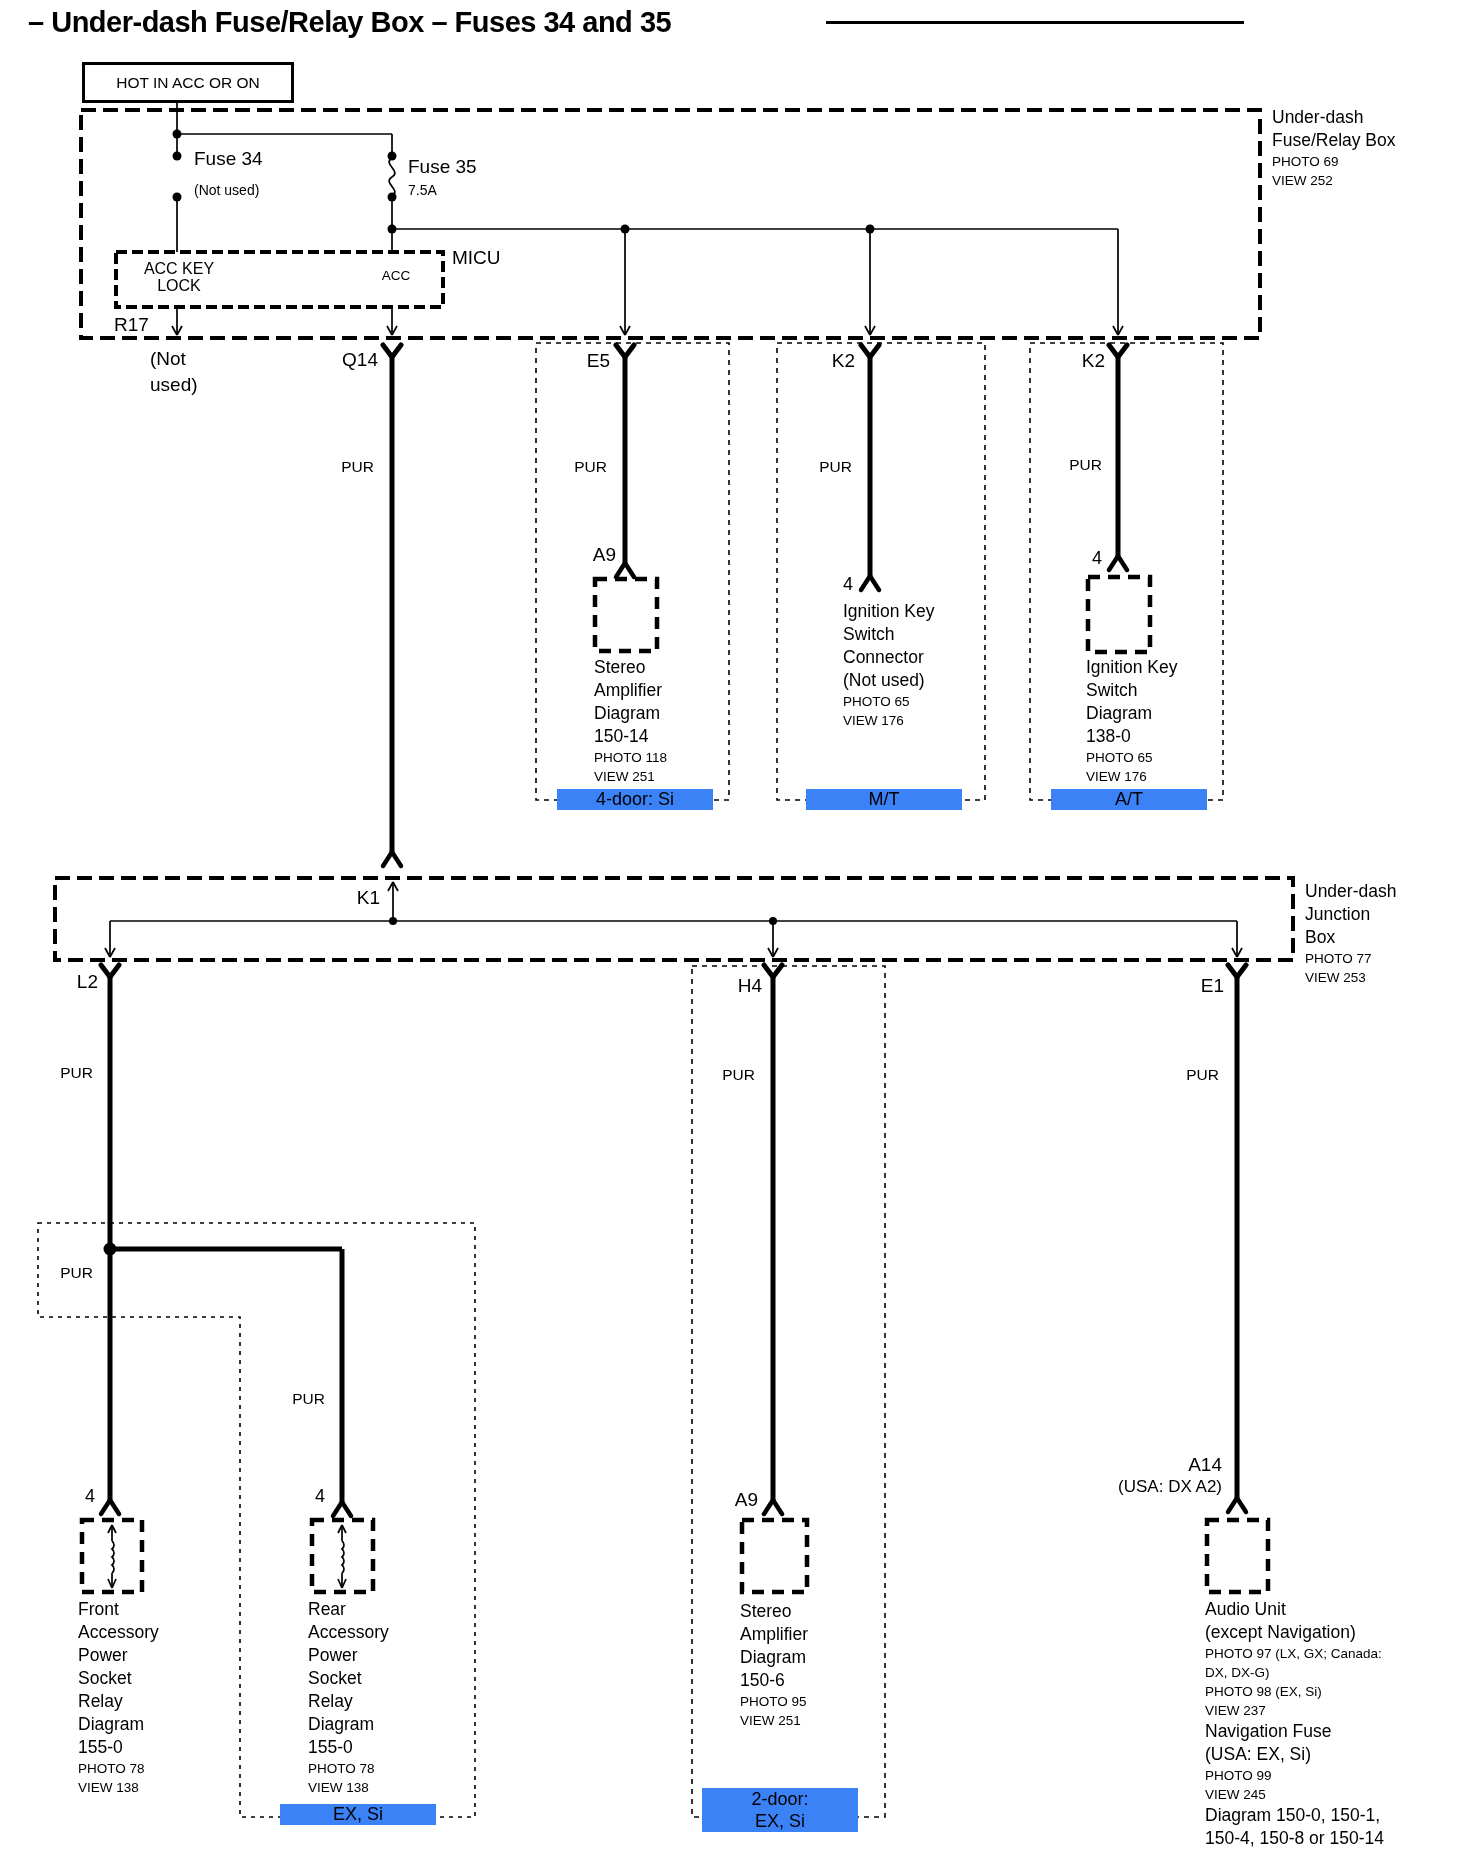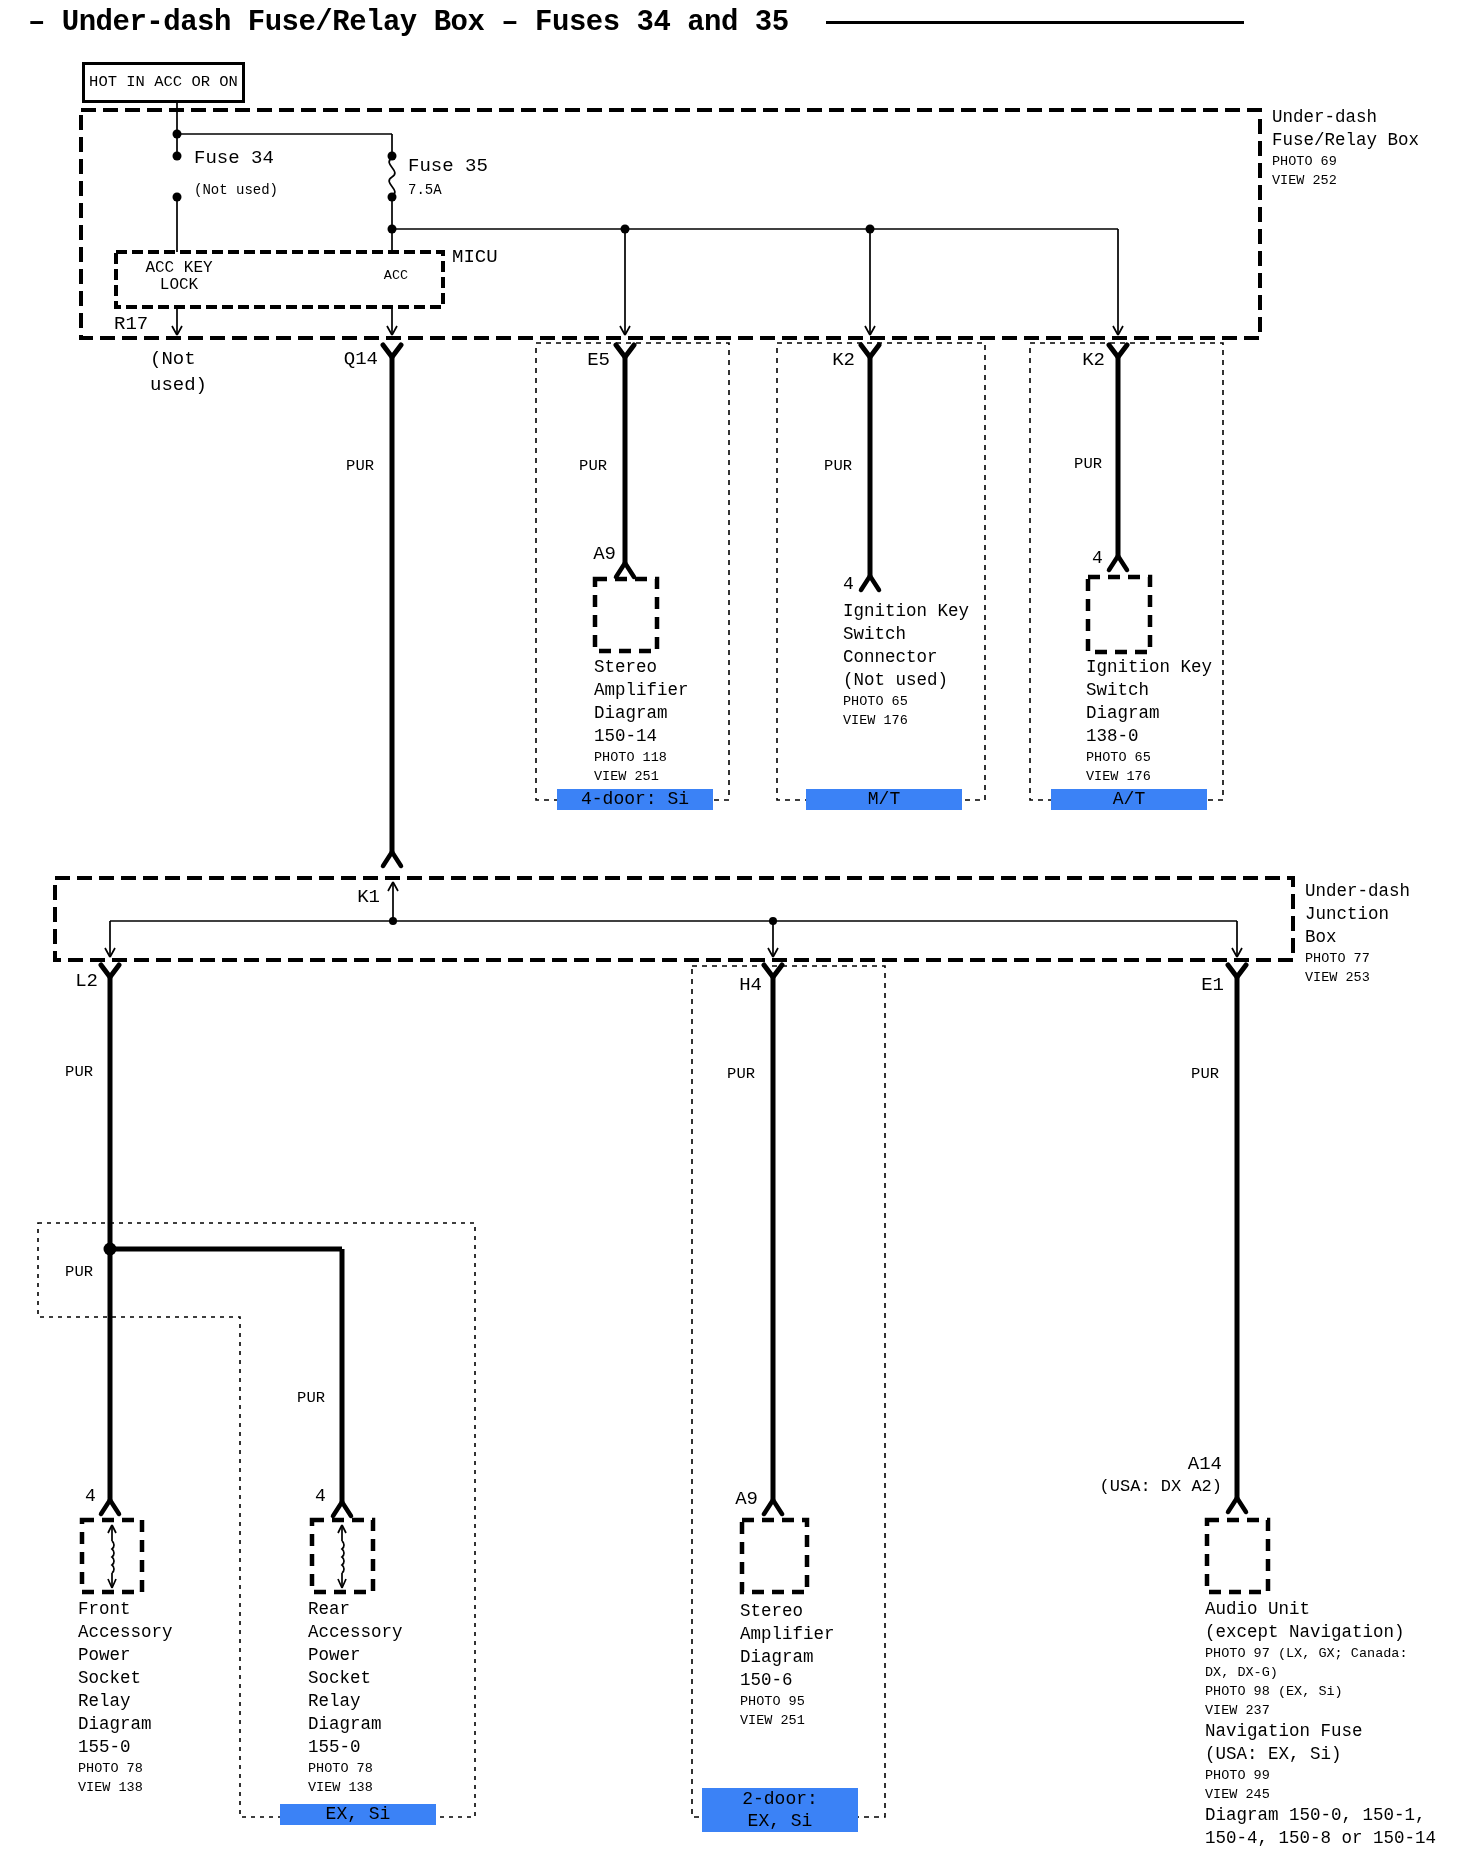--- a/index.html
+++ b/index.html
@@ -1,32 +1,32 @@
 <!DOCTYPE html>
 <html><head>
 <meta charset="utf-8">
 <style>
   html,body{margin:0;padding:0;background:#fff;}
   #stage{position:relative;width:1472px;height:1860px;background:#fff;overflow:hidden;
-         font-family:Liberation Mono, monospace;color:#000;}
+         font-family:Liberation Sans, sans-serif;color:#000;}
   #wires{position:absolute;left:0;top:0;z-index:1;}
   .lbl{position:absolute;z-index:2;white-space:nowrap;color:#000;line-height:1.15;}
   .r{text-align:right;}
   .c{text-align:center;}
   .bg{background:#3b82f6;padding:0 3px;}
   .s19{font-size:19px;}
   .s18{font-size:18px;}
   .s17{font-size:17px;}
   .s15{font-size:15.5px;}
   .s14{font-size:14px;}
   .big  div{font-size:17.5px;line-height:23px;}
   .small div{font-size:13.5px;line-height:19px;}
   .title{font-size:29px;font-weight:bold;letter-spacing:-0.5px;}
   .hotbox{border:3px solid #000;box-sizing:border-box;text-align:center;
-          font-size:15.5px;line-height:35px;height:41px;width:163px;}
+          font-size:15.5px;line-height:35px;height:41px;width:212px;}
   .ln27 div{line-height:26px;}
 </style>
 </head>
 <body>
 
 <div id="stage">
 
   <svg id="wires" width="1472" height="1860" viewBox="0 0 1472 1860">
 
     <g stroke="#000" stroke-width="1.6" fill="none" stroke-dasharray="5 5">

